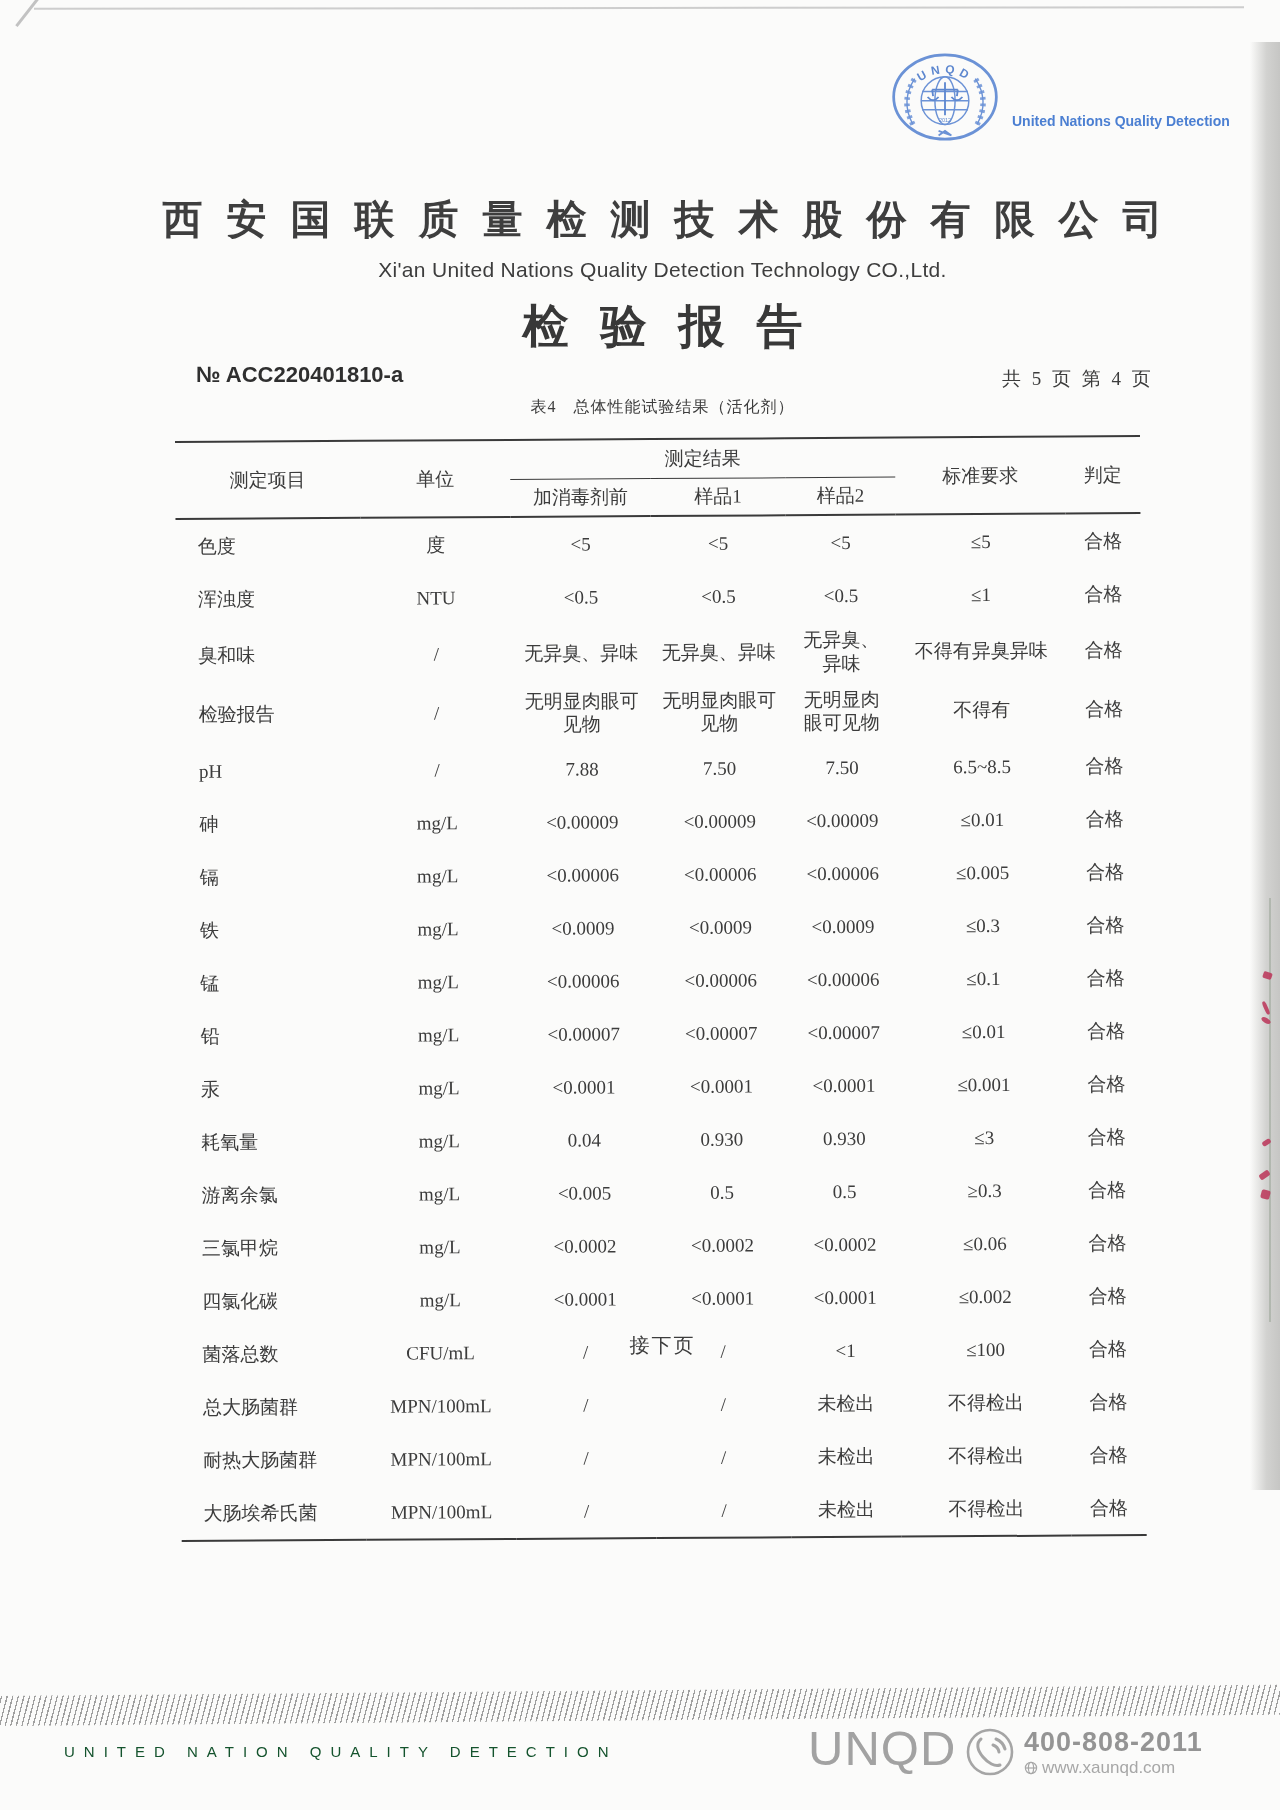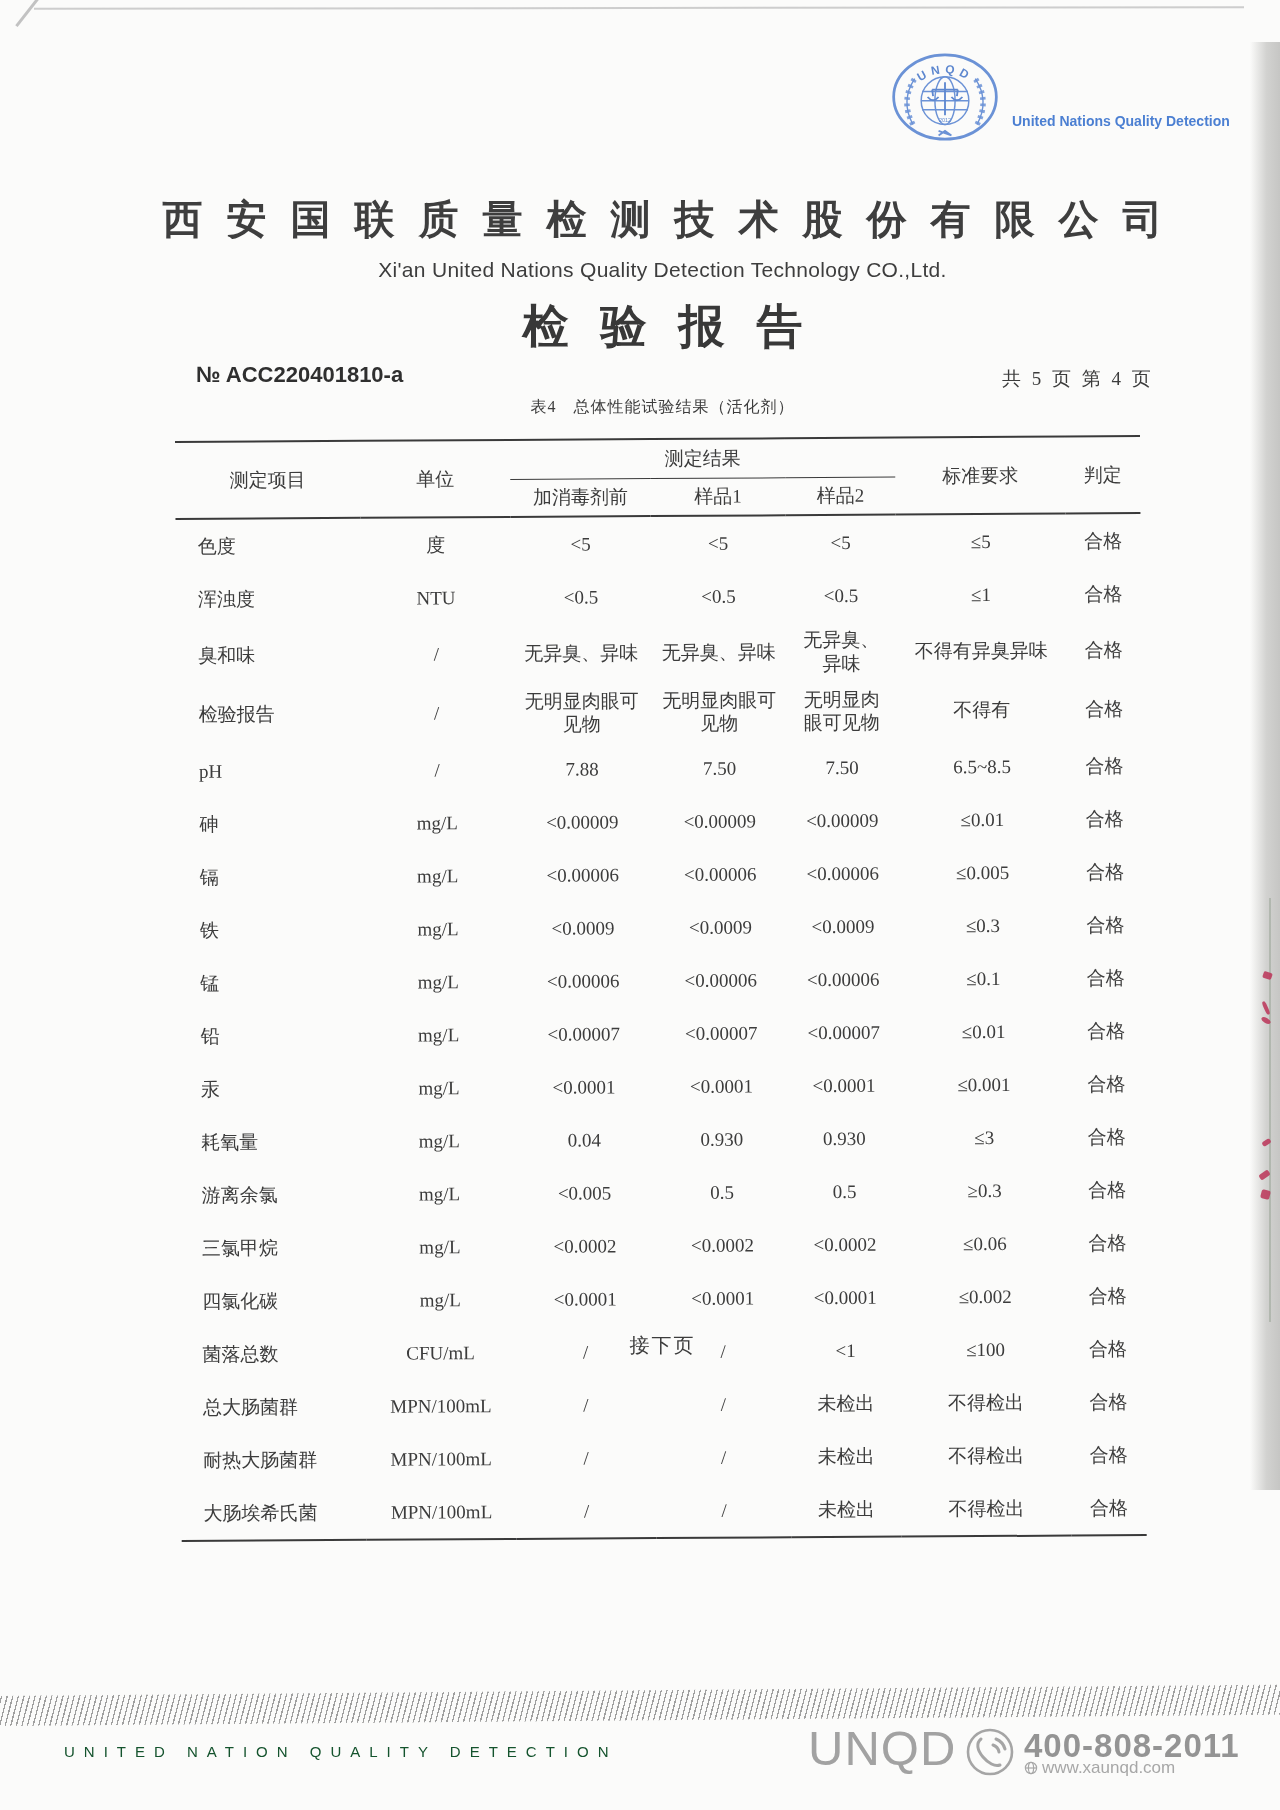--- a/index.html
+++ b/index.html
@@ -58,21 +58,21 @@
     background:repeating-linear-gradient(105deg,rgba(120,120,120,.7) 0 1.3px,rgba(0,0,0,0) 1.3px 5.4px);}
   .tagline{position:absolute;left:64px;top:1743px;
     font-family:"Liberation Sans","DejaVu Sans",sans-serif;font-size:15px;
     letter-spacing:9px;color:#14532d;white-space:nowrap;}
   .brand{position:absolute;left:808px;top:1720px;
     font-family:"Liberation Sans","DejaVu Sans",sans-serif;font-size:49px;
     color:#a2a2a2;letter-spacing:1px;}
   .phone-badge{position:absolute;left:964px;top:1726px;}
   .phone{position:absolute;left:1024px;top:1727px;
     font-family:"Liberation Sans","DejaVu Sans",sans-serif;font-weight:bold;
-    font-size:33px;color:#949494;letter-spacing:1px;white-space:nowrap;}
+    font-size:27px;color:#949494;letter-spacing:1px;white-space:nowrap;}
   .website{position:absolute;left:1024px;top:1758px;
     font-family:"Liberation Sans","DejaVu Sans",sans-serif;font-size:17px;
     color:#a7a7a7;white-space:nowrap;}
   .website svg{vertical-align:-2px;margin-right:4px;}
 </style>
 </head>
 <body>
 
 <div class="page">
 

